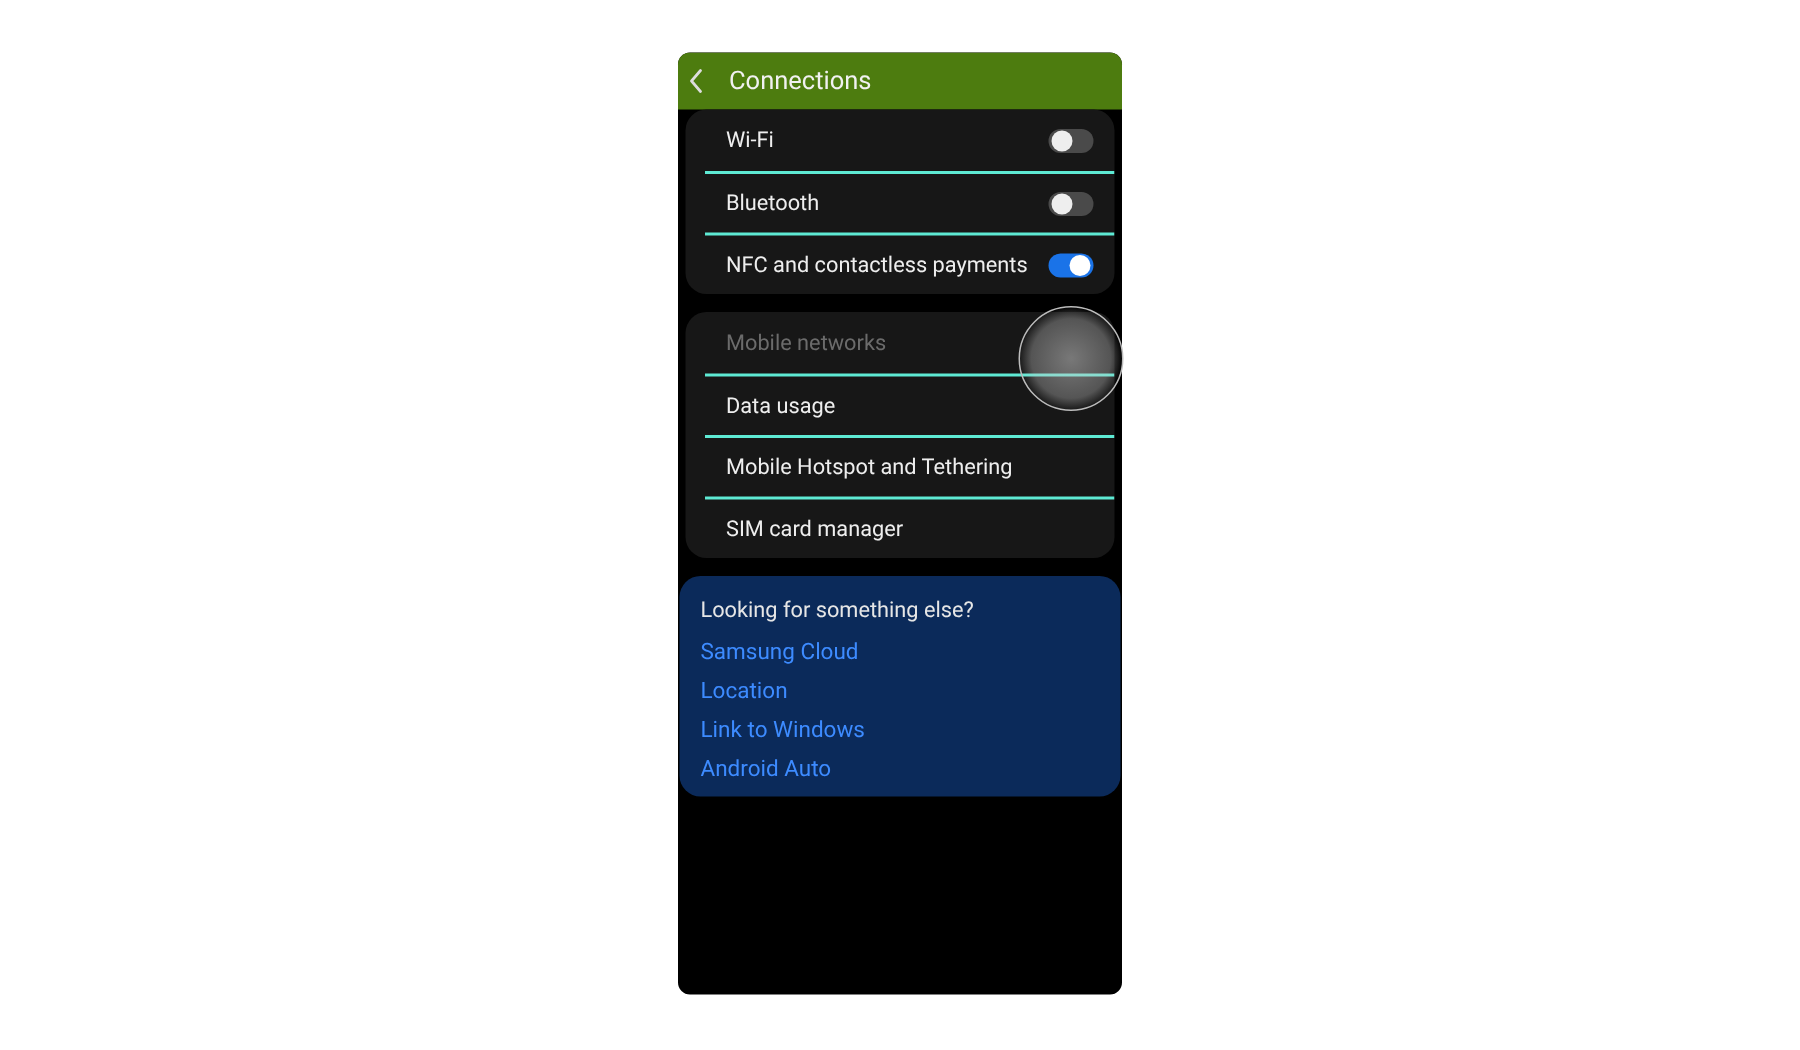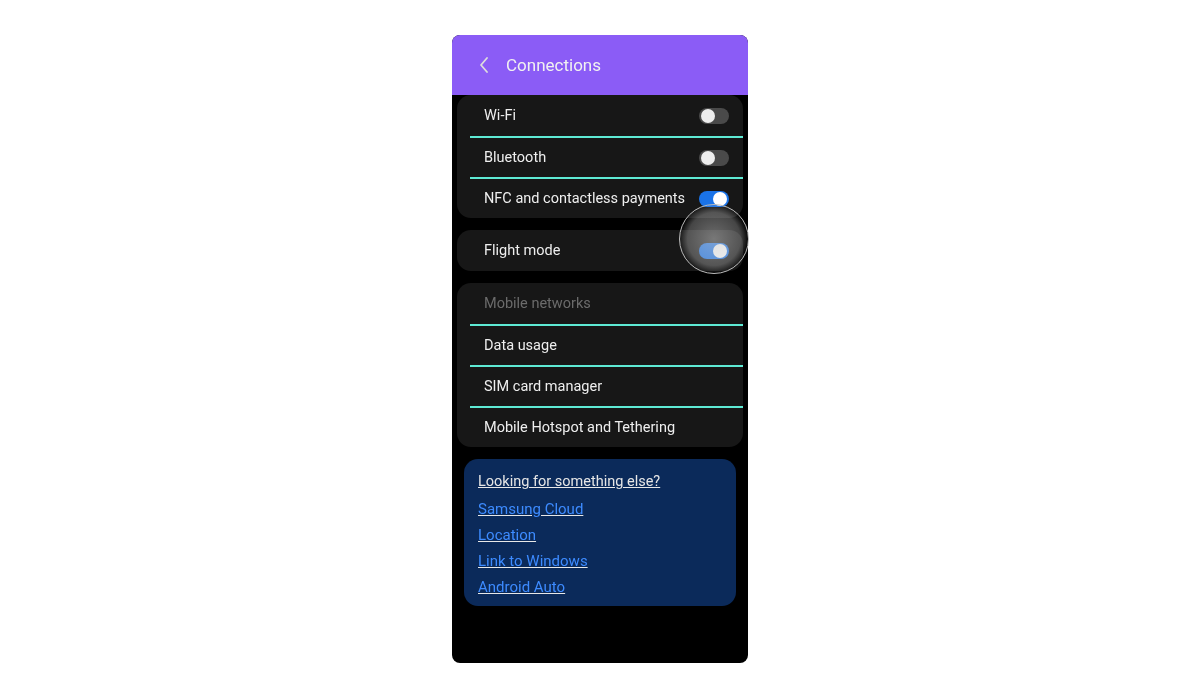--- a/index.html
+++ b/index.html
@@ -10,25 +10,25 @@
     height: 628px;
     margin-top: 35px;
     background: #000;
     border-radius: 8px;
     overflow: hidden;
     color: #e8e8e8;
     font-size: 14.5px;
     position: relative;
   }
   .header {
-    height: 60px;
+    height: 38px;
     display: flex;
     align-items: center;
-    padding: 0 20px;
-    background: #8b5cf6;
+    padding: 0 0;
+    background: #4d7c0f;
   }
   .back-btn { width: 24px; height: 24px; display:flex; align-items:center; justify-content:center; }
   .back-btn svg { width: 10px; height: 16px; }
   .header-title { margin-left: 10px; font-size: 17px; color: #f1f1f1; font-weight: 400; }
   .card {
     margin: 0 5px 12px 5px;
     background: #171717;
     border-radius: 14px;
     overflow: hidden;
     padding-left: 13px;
@@ -48,25 +48,24 @@
     background: #4a4a4a; position: relative; flex-shrink: 0;
   }
   .toggle .knob {
     position: absolute; top: 1px; width: 14px; height: 14px;
     border-radius: 50%; background: #eee; left: 2px;
     transition: left .1s;
   }
   .toggle.on { background: #1a73e8; }
   .toggle.on .knob { left: 14px; background: #fff; }
   .suggest-card {
-    margin: 0 12px;
+    margin: 0 1px;
     background: #0b2a5a;
     border-radius: 14px;
     padding: 14px 14px 10px 14px;
-    text-decoration: underline;
   }
   .suggest-title { color: #e6e6e6; font-size: 14.5px; margin-bottom: 10px; }
   .suggest-link { display:block; color: #3d8bff; font-size: 15px; margin-bottom: 8px; cursor:pointer; }
   .suggest-link:last-child { margin-bottom: 0; }
   .touch-ring {
     position: absolute;
     width: 70px; height: 70px; border-radius: 50%;
     border: 1px solid #bcbcbc;
     background: radial-gradient(circle, rgba(200,200,200,0.55) 0%, rgba(200,200,200,0.35) 55%, rgba(200,200,200,0.0) 72%);
     pointer-events: none;
@@ -101,41 +100,33 @@
           </div>
       </div>
       <div class="row">
         <span class="row-label">NFC and contactless payments</span>
         <div class="toggle on">
             <div class="knob"></div>
           </div>
       </div>
     </div>
 
-    <div class="card">
-      <div class="row">
-        <span class="row-label">Flight mode</span>
-        <div class="toggle on" id="flight-toggle">
-            <div class="knob"></div>
-          </div>
-      </div>
-    </div>
 
     <div class="card">
       <div class="row">
         <span class="row-label disabled">Mobile networks</span>
       </div>
       <div class="row">
         <span class="row-label">Data usage</span>
       </div>
       <div class="row">
-        <span class="row-label">SIM card manager</span>
+        <span class="row-label">Mobile Hotspot and Tethering</span>
       </div>
       <div class="row">
-        <span class="row-label">Mobile Hotspot and Tethering</span>
+        <span class="row-label">SIM card manager</span>
       </div>
     </div>
 
 
     <div class="suggest-card">
       <div class="suggest-title">Looking for something else?</div>
       <a class="suggest-link">Samsung Cloud</a>
       <a class="suggest-link">Location</a>
       <a class="suggest-link">Link to Windows</a>
       <a class="suggest-link">Android Auto</a>

